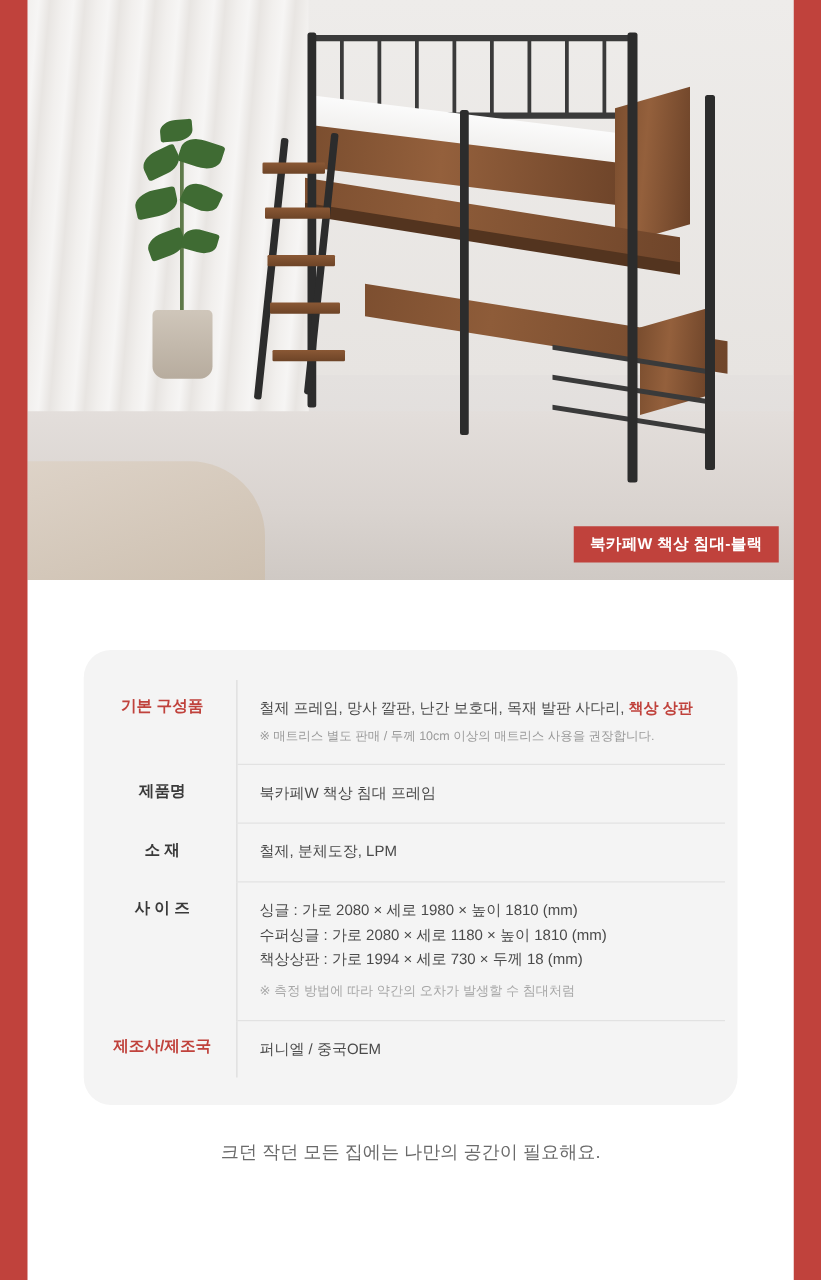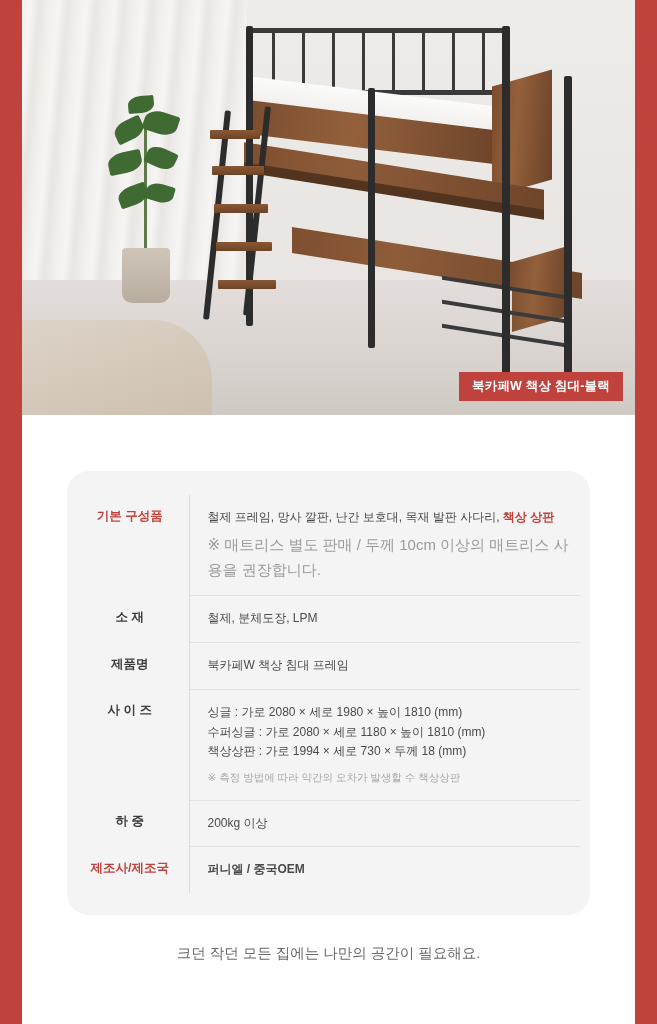--- a/index.html
+++ b/index.html
@@ -37,21 +37,21 @@
   .content {
     position: relative;
     margin: 0 22px;
     width: 613px;
   }
 
   
   .hero {
     position: relative;
     width: 613px;
-    height: 415px;
+    height: 464px;
     overflow: hidden;
     background: linear-gradient(180deg,#eceaea 0%, #e6e3e1 55%, #ddd9d7 100%);
   }
   
   .curtain {
     position: absolute;
     left: 0; top: 0;
     width: 225px; height: 330px;
     background:
       repeating-linear-gradient(95deg, #f2f0ee 0px, #f7f6f5 9px, #e8e5e2 18px, #f2f0ee 28px);
@@ -177,26 +177,26 @@
     white-space: nowrap;
     border-right: 1px solid #dcdcdc;
   }
   .spec-td {
     font-size: 12px;
     color: #4a4a4a;
     padding: 13px 10px 13px 18px;
     line-height: 1.65;
     border-bottom: 1px solid #e2e2e2;
   }
-  .spec-table tr:last-child .spec-td { border-bottom: none; font-weight: bold; }
+  .spec-table tr:last-child .spec-td { border-bottom: none; }
   .hl-red { color: #c0423c; font-weight: bold; }
   .note {
     display: block;
     color: #9a9a9a;
-    font-size: 15px;
+    font-size: 10px;
     margin-top: 5px;
   }
   .note-sm {
     display: block;
     color: #a8a8a8;
     font-size: 10.5px;
     margin-top: 7px;
   }
 
   
@@ -291,39 +291,35 @@
       <table class="spec-table">
         <tbody>
           <tr>
             <td class="spec-th hl-red">기본 구성품</td>
             <td class="spec-td">
               <span>철제 프레임, 망사 깔판, 난간 보호대, 목재 발판 사다리, </span><span class="hl-red">책상 상판</span>
               <span class="note">※ 매트리스 별도 판매 / 두께 10cm 이상의 매트리스 사용을 권장합니다.</span>
             </td>
           </tr>
           <tr>
+            <td class="spec-th">제품명</td>
+            <td class="spec-td">북카페W 책상 침대 프레임</td>
+          </tr>
+          <tr>
             <td class="spec-th">소  재</td>
             <td class="spec-td">철제, 분체도장, LPM</td>
-          </tr>
-          <tr>
-            <td class="spec-th">제품명</td>
-            <td class="spec-td">북카페W 책상 침대 프레임</td>
           </tr>
           <tr>
             <td class="spec-th">사 이 즈</td>
             <td class="spec-td">
               <div>싱글 : 가로 2080 × 세로 1980 × 높이 1810 (mm)</div>
               <div>수퍼싱글 : 가로 2080 × 세로 1180 × 높이 1810 (mm)</div>
               <div>책상상판 : 가로 1994 × 세로 730 × 두께 18 (mm)</div>
-              <span class="note-sm">※ 측정 방법에 따라 약간의 오차가 발생할 수 책상상판</span>
+              <span class="note-sm">※ 측정 방법에 따라 약간의 오차가 발생할 수 침대처럼</span>
             </td>
-          </tr>
-          <tr>
-            <td class="spec-th">하  중</td>
-            <td class="spec-td">200kg 이상</td>
           </tr>
           <tr>
             <td class="spec-th hl-red">제조사/제조국</td>
             <td class="spec-td">퍼니엘 / 중국OEM</td>
           </tr>
         </tbody>
       </table>
     </div>
 
     <div class="sub">

